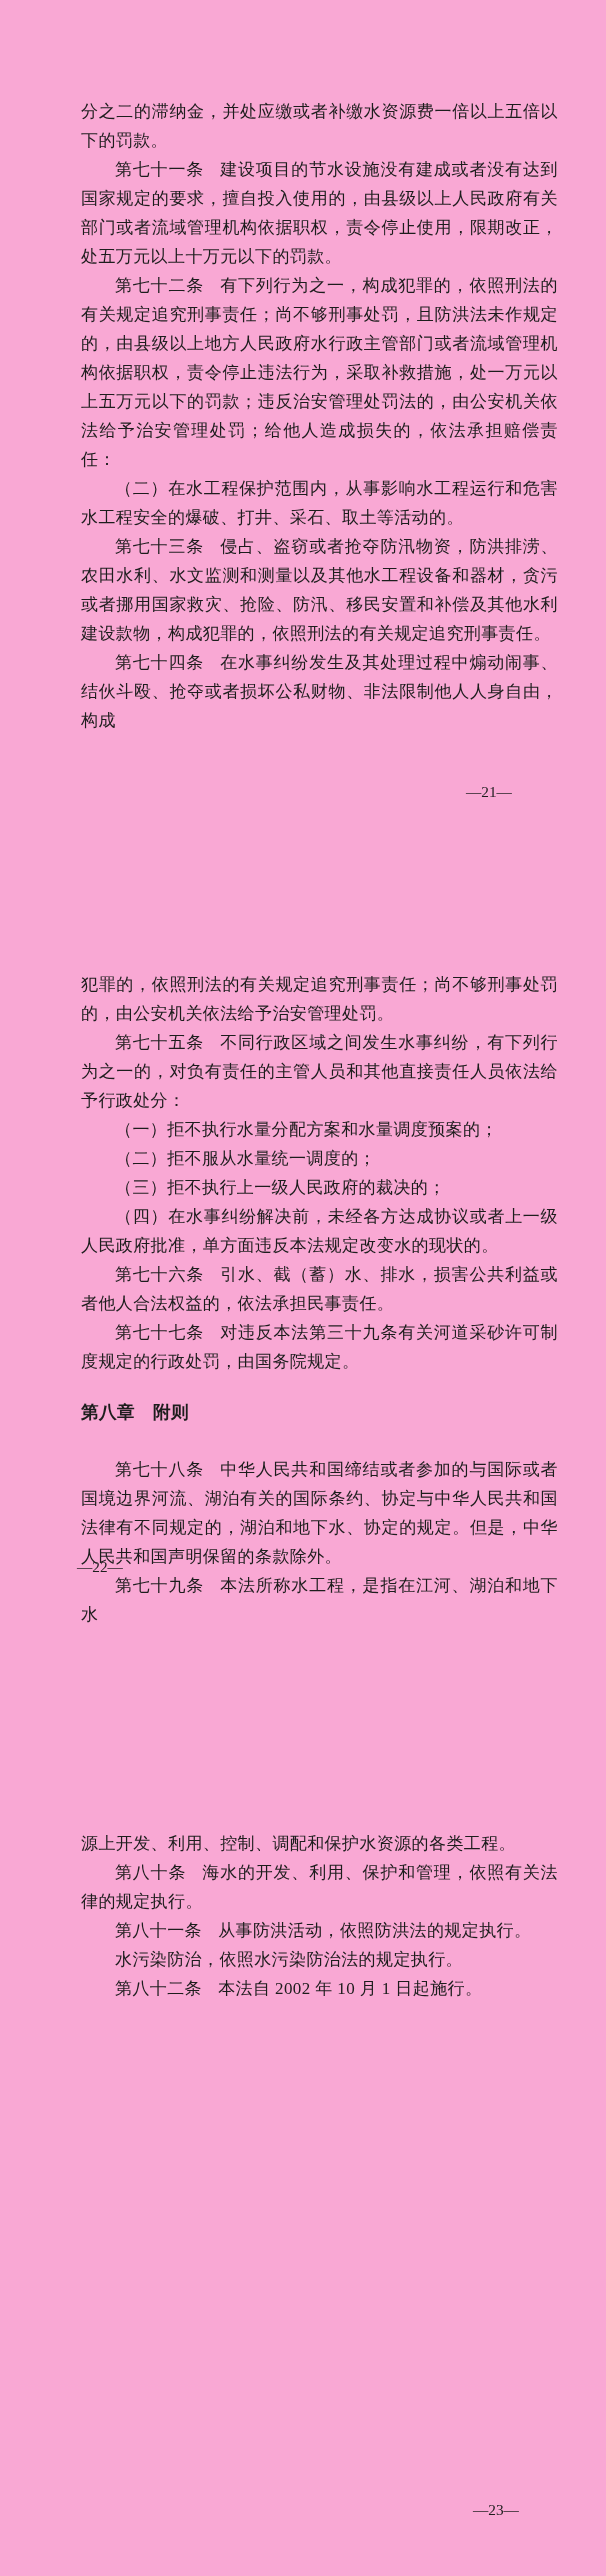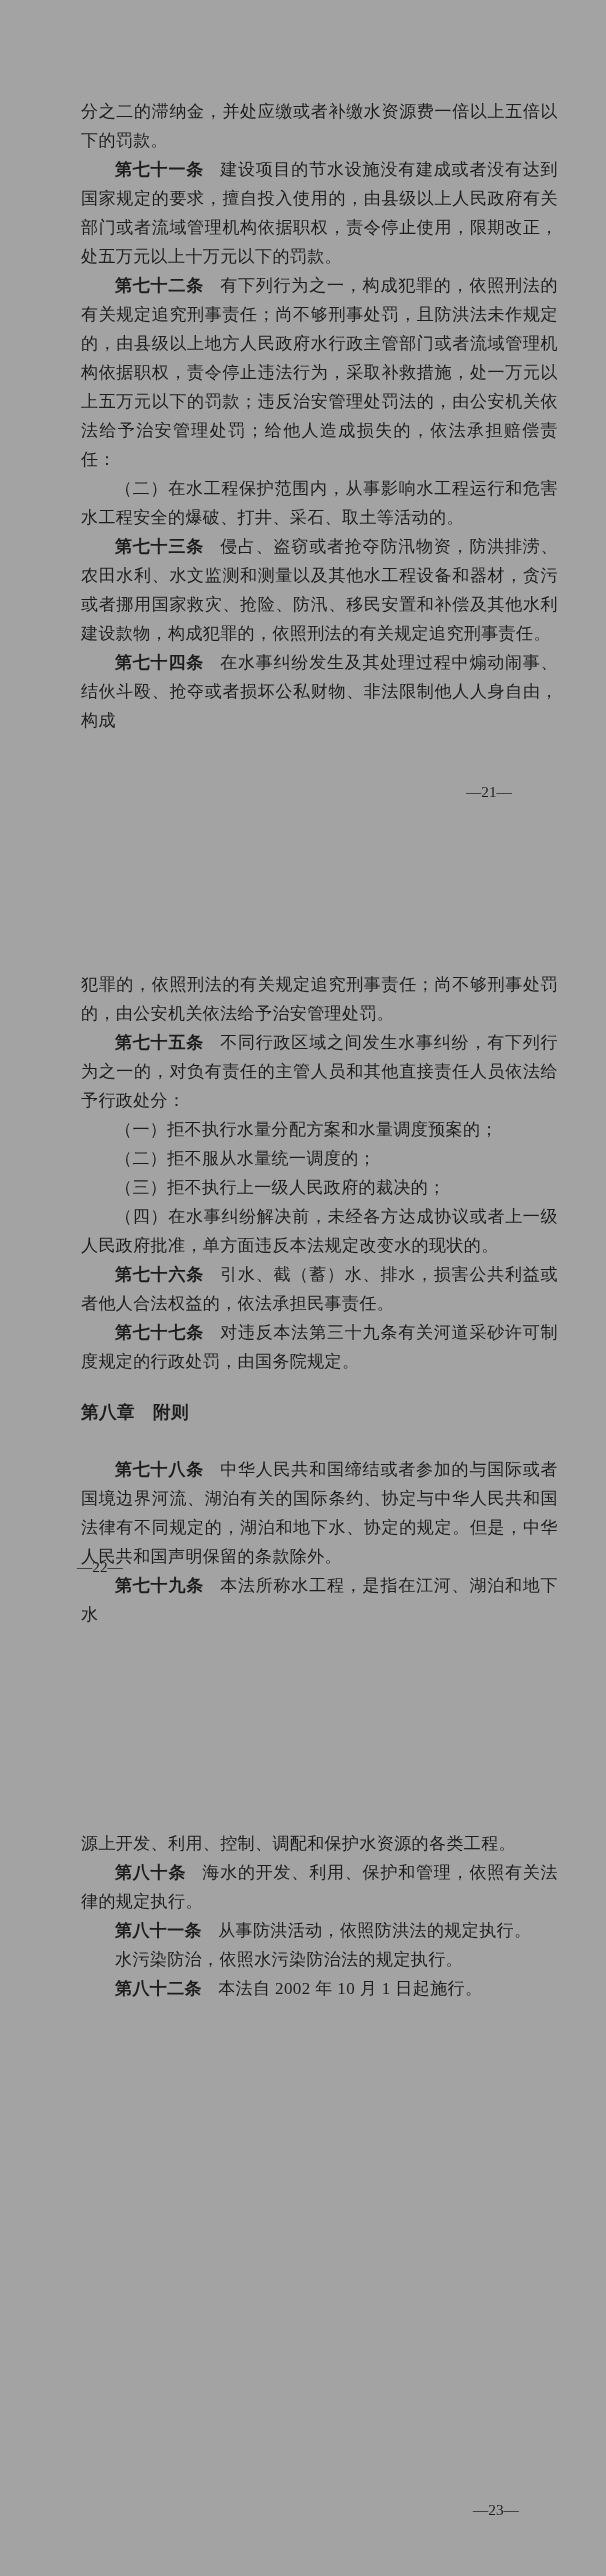--- a/index.html
+++ b/index.html
@@ -1,37 +1,37 @@
 <!DOCTYPE html>
 <html style="font-size:12.3px"><head>
 <meta charset="utf-8">
 <style>
   html,body{margin:0;padding:0;background:#ffffff;}
   #sheet{
     position:relative;
     width:606px;
     height:2576px;
-    background:#a3a3a3;
+    background:#f9a8d4;
     color:#1d1d1d;
     font-family:"Liberation Serif","DejaVu Serif",serif;
     overflow:hidden;
   }
   .content{
     position:absolute;
     left:81px;
     width:477px;
     font-size:17px;
     line-height:29px;
     text-align:justify;
     letter-spacing:0.4px;
   }
   .para{margin:0;}
   .para.indent{text-indent:2em;}
   .art{
-    font-weight:700;
+    font-weight:400;
     font-family:"Liberation Sans","DejaVu Sans",sans-serif;
     margin-right:0.95em;
   }
   .chapter{
     margin:21.5px 0 28px 0;
     font-size:17.6px;
     line-height:29px;
     font-weight:700;
     font-family:"Liberation Sans","DejaVu Sans",sans-serif;
     text-align:left;

